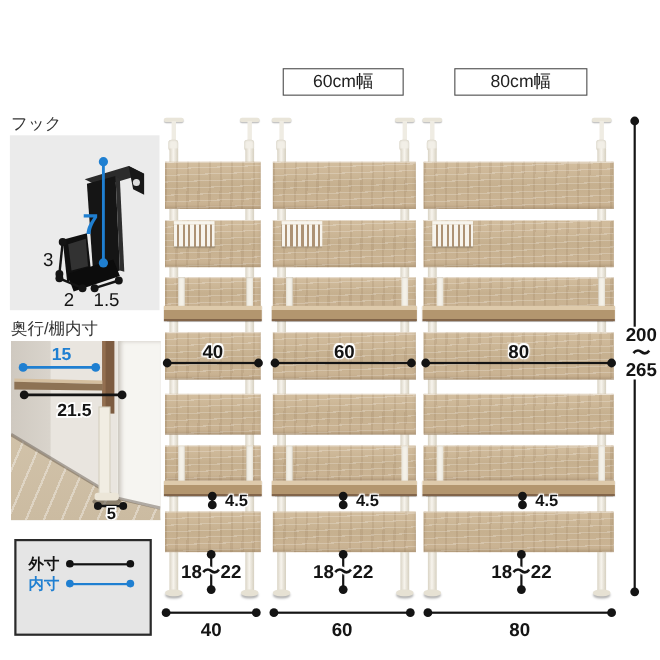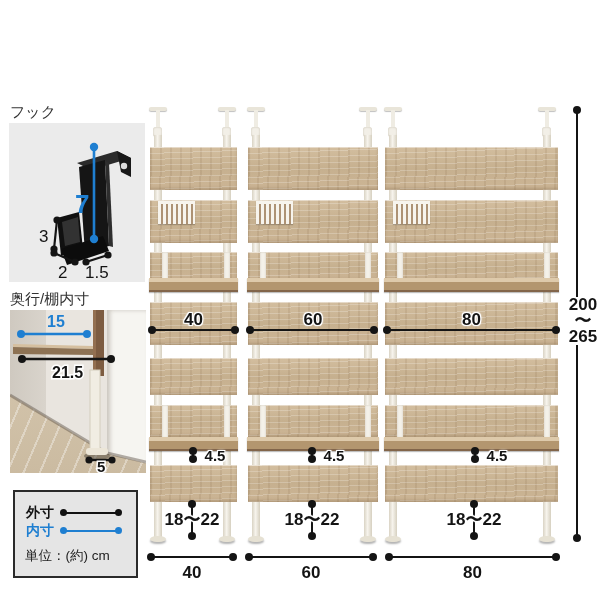--- a/index.html
+++ b/index.html
@@ -76,20 +76,26 @@
      font-size:17px;font-weight:600;color:#141414;}
   .hrange div{line-height:16px;}
   svg text{font-family:"Liberation Sans","DejaVu Sans",sans-serif;}
 </style>
 </head>
 <body>
 
 <div class="stage">
 
 
+  <div class="abs hbox" style="left:257px;width:108px;">
+    <span>60cm幅</span>
+    </div>
+  <div class="abs hbox" style="left:413px;width:119px;">
+    <span>80cm幅</span>
+    </div>
 
   <div class="abs seclabel" style="left:10px;top:103px;">フック</div>
   <div class="abs hookbox">
     <svg width="136" height="159" viewBox="0 0 136 159">
       <polygon points="68,40 108,28 122,35 82,47" fill="#2b2b2b"></polygon>
       <polygon points="108,28 122,35 122,54 112,49" fill="#181818"></polygon>
       <circle cx="115" cy="43" r="3.2" fill="#dcdcdc"></circle>
       <polygon points="70,44 96,37 100,123 76,130" fill="#151515"></polygon>
       <polygon points="96,37 100,40 104,124 100,123" fill="#2e2e2e"></polygon>
       <polygon points="48,95 70,89 74,126 52,133" fill="#101010"></polygon>
@@ -141,21 +147,20 @@
         <circle cx="102" cy="150" r="3.6" fill="#141414"></circle>
       <text x="87" y="162" font-size="15" font-weight="600" fill="#141414" stroke="#fff" stroke-width="3" paint-order="stroke">5</text>
     </svg>
   </div>
 
   <div class="abs legend">
     <div class="legrow" style="left:11px;top:12px;color:#141414;">外寸</div>
     <div class="legline" style="left:46px;top:20px;"></div>
     <div class="legrow" style="left:11px;top:30px;color:#1f7fd1;">内寸</div>
     <div class="legline blue" style="left:46px;top:38px;"></div>
-    <div class="legnote">単位：(約) cm</div>
   </div>
 
   <div>
     <div class="abs cap" style="left:149px"></div>
     <div class="abs cap" style="left:218px"></div>
     <div class="abs stem" style="left:156px"></div>
     <div class="abs stem" style="left:225px"></div>
     <div class="abs collar" style="left:153px"></div>
     <div class="abs collar" style="left:222px"></div>
     <div class="abs pole" style="left:154px"></div>

